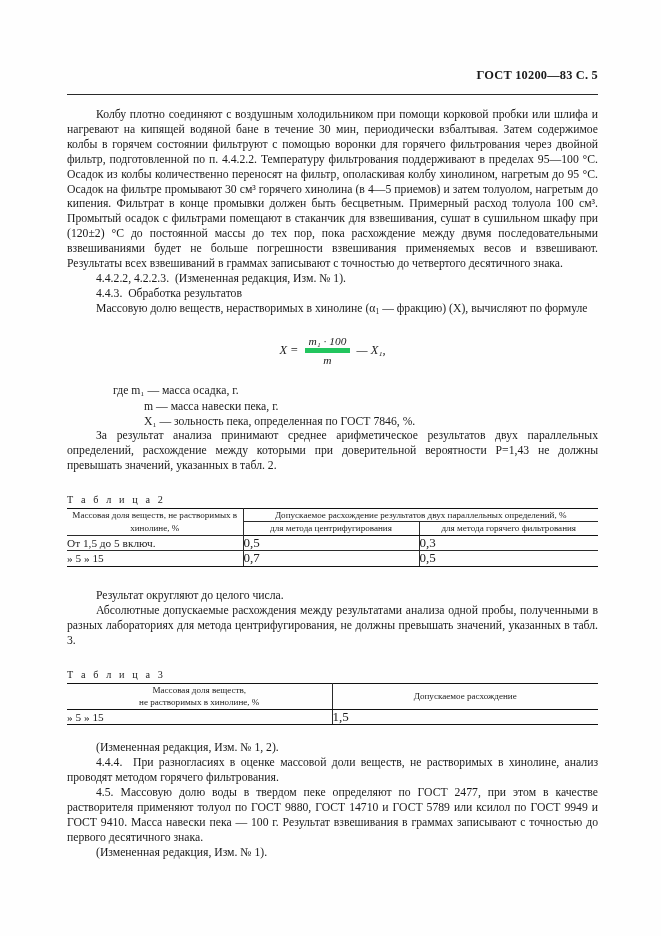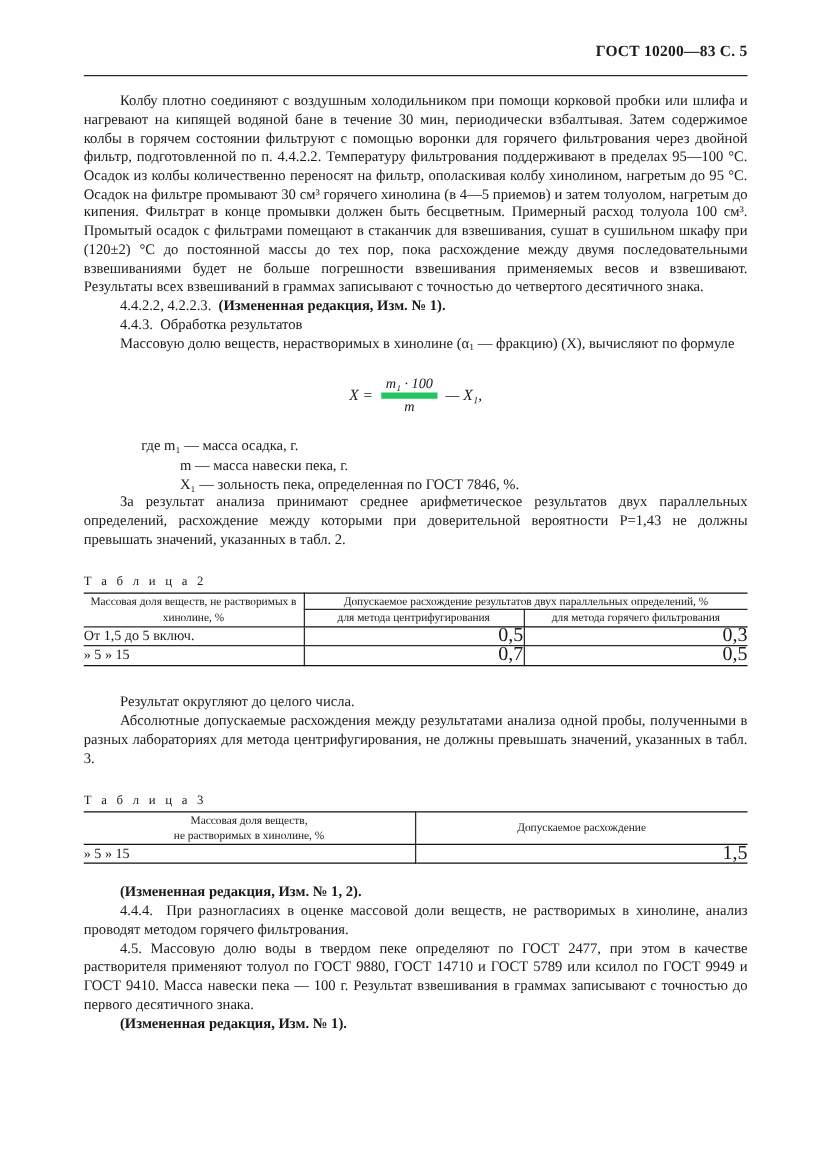--- a/index.html
+++ b/index.html
@@ -30,20 +30,21 @@
   }
 
   
   .doc-header {
     text-align: right;
     font-weight: bold;
     font-size: 12.4px;
     letter-spacing: 0.2px;
     padding-bottom: 3px;
     margin-bottom: 10px;
+    margin-top: 34px;
   }
   .hdr-rule {
     border-bottom: 1px solid #2a2a2a;
     margin-top: -2px;
     margin-bottom: 13px;
   }
 
   
   p.body {
     margin: 0;
@@ -53,21 +54,21 @@
     text-indent: 29px;
     -webkit-hyphens: manual;
     hyphens: manual;
   }
   p.clause {
     margin: 0;
     font-size: 11.7px;
     line-height: 14.9px;
     text-indent: 29px;
   }
-  .b { font-weight: bold; }
+  .b { font-weight: normal; }
   .i { }
   sub {
     font-size: 7.6px;
     vertical-align: -0.22em;
   }
 
   
   .formula {
     text-align: center;
     margin: 17px 0 16px 0;
@@ -133,24 +134,24 @@
     line-height: 12.6px;
     padding: 5px 6px 5px 6px;
   }
   .data-left {
     font-size: 11.3px;
     line-height: 14.6px;
     padding: 6px 6px 7px 14px;
     text-align: left;
   }
   .data-center {
-    font-size: 16px;
+    font-size: 13px;
     line-height: 14.6px;
     padding: 6px 6px 7px 6px;
-    text-align: right;
+    text-align: left;
   }
   .nobottom { border-bottom: none; }
   .notop { border-top: none; }
   table.gost.outerless td { border-left: none; border-right: none; }
   table.gost.outerless td.vsep { border-right: 0.8px solid #2b2b2b; }
   .gap-md { height: 16px; }
   .gap-lg { height: 22px; }
 </style>
 </head>
 <body>

